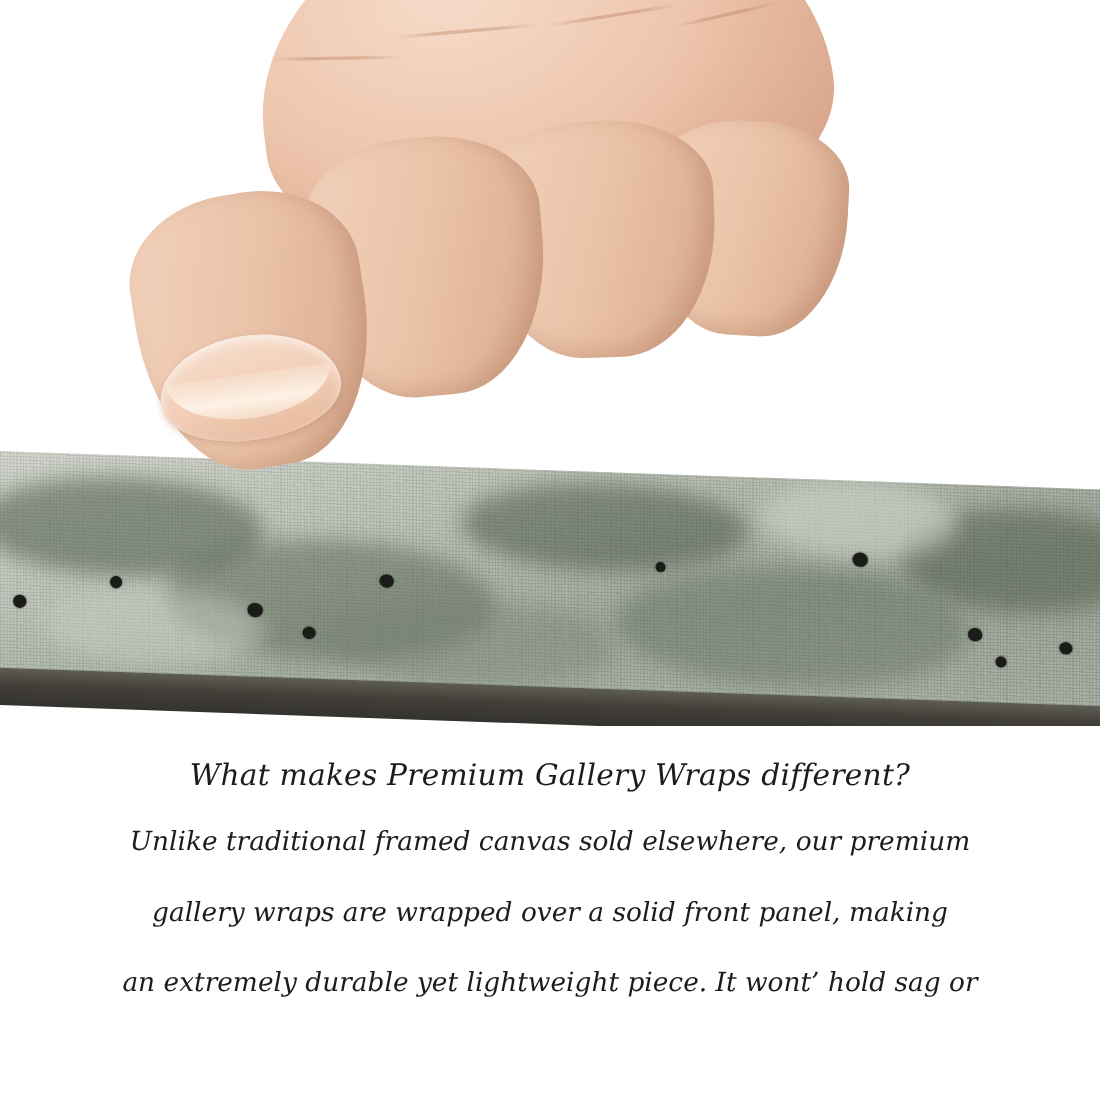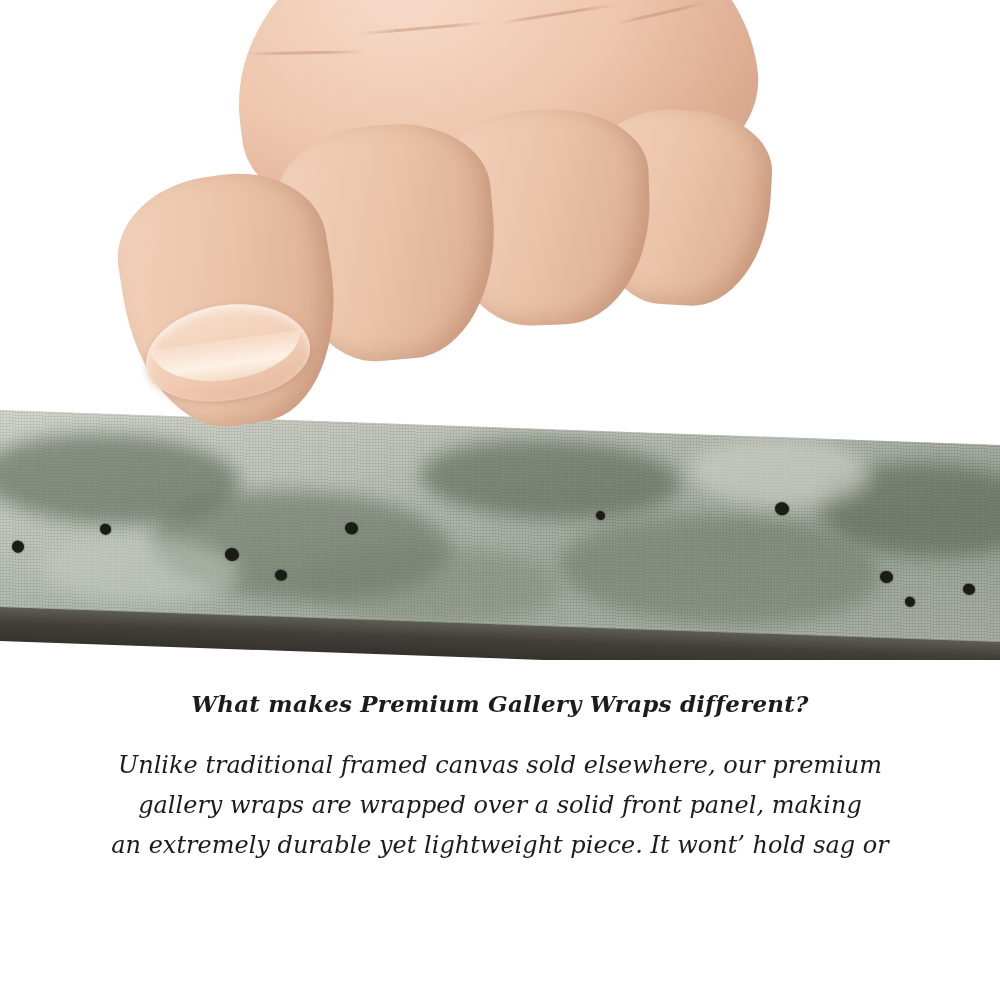--- a/index.html
+++ b/index.html
@@ -160,29 +160,30 @@
     position: absolute;
     left: 0;
     top: 690px;
     width: 1000px;
     text-align: center;
     color: #1c1c1c;
     font-family: "DejaVu Serif", serif;
     font-style: italic;
   }
   .caption-title {
-    font-size: 23px;
-    font-weight: 700;
+    font-size: 27px;
+    font-weight: 400;
     letter-spacing: .2px;
-    margin-bottom: 28px;
+    margin-bottom: 0;
   }
   .caption-line {
     font-size: 24px;
     line-height: 40px;
     font-weight: 400;
+    margin-top: 24px;
   }
 </style>
 </head>
 <body>
 
 <div class="page">
 
   <div class="photo">
 
     <div class="hand">

